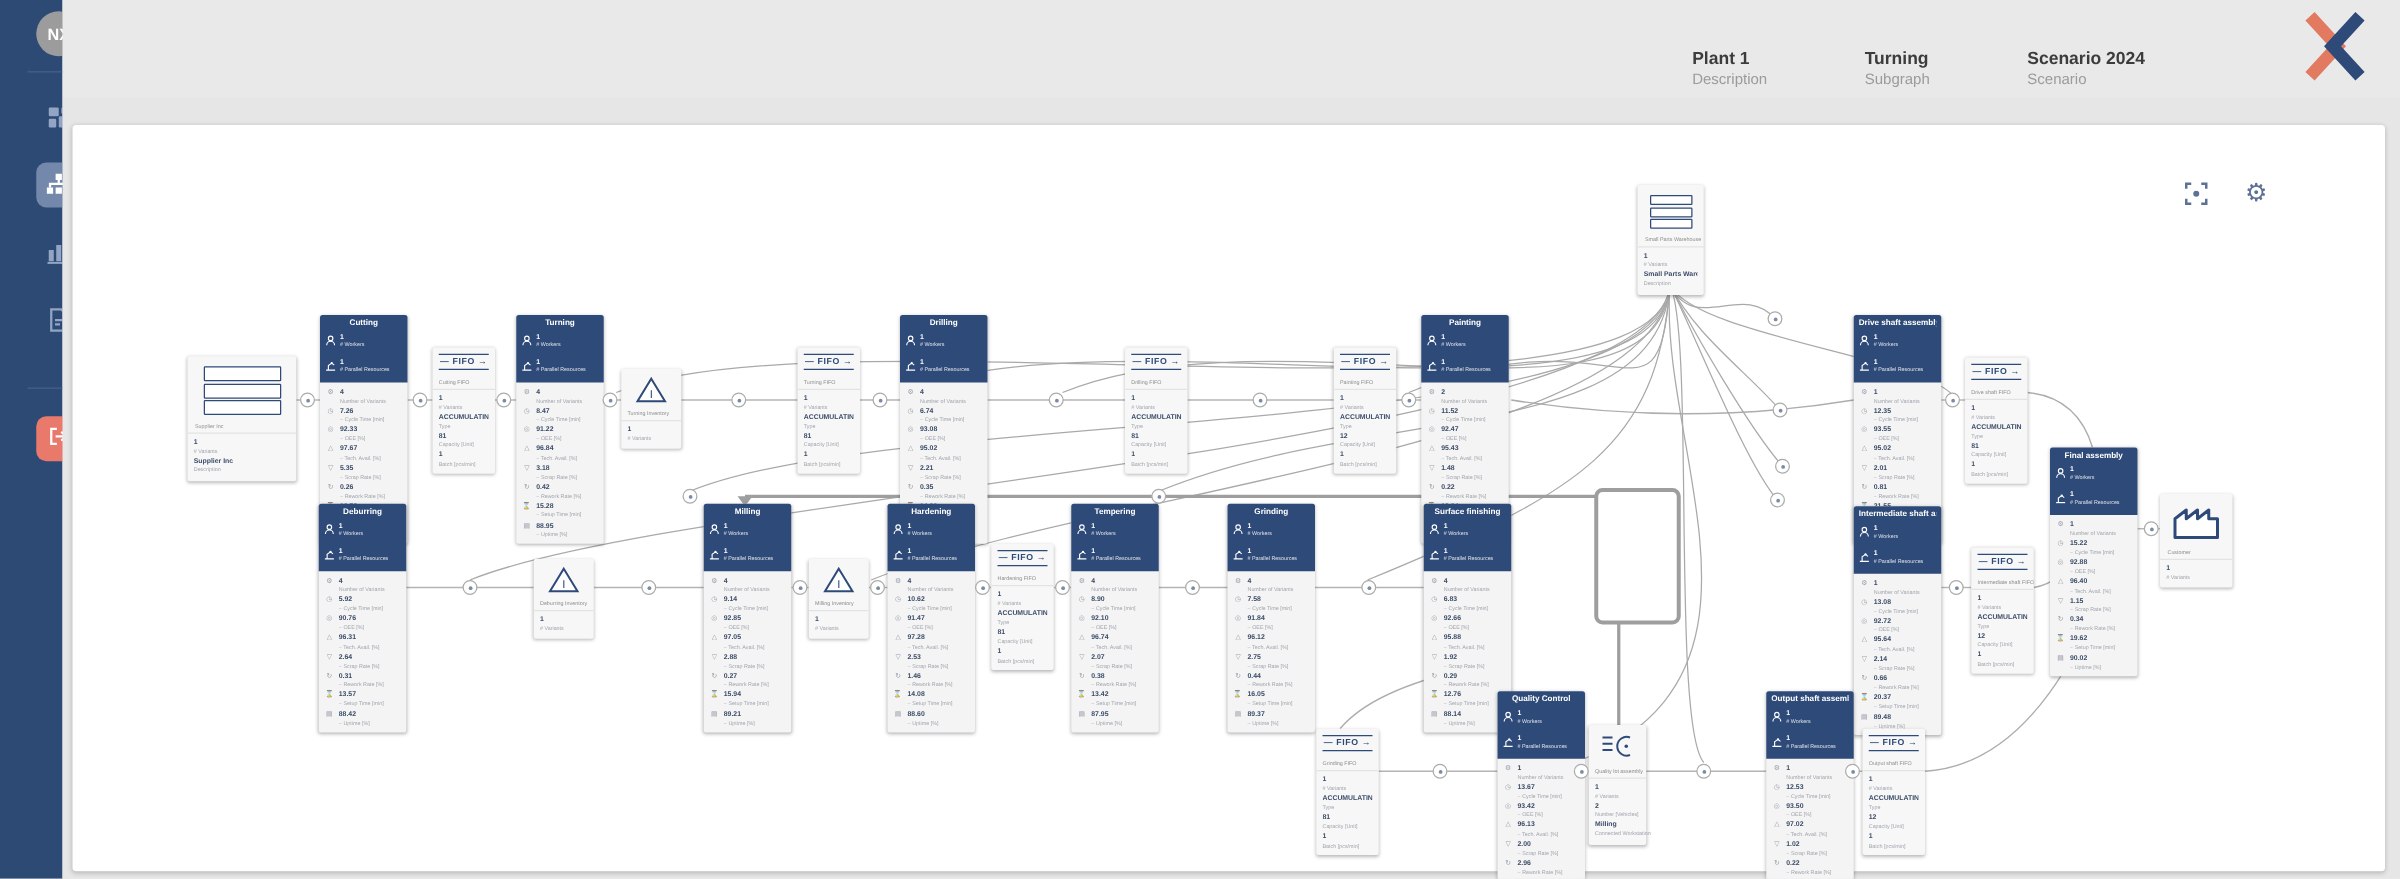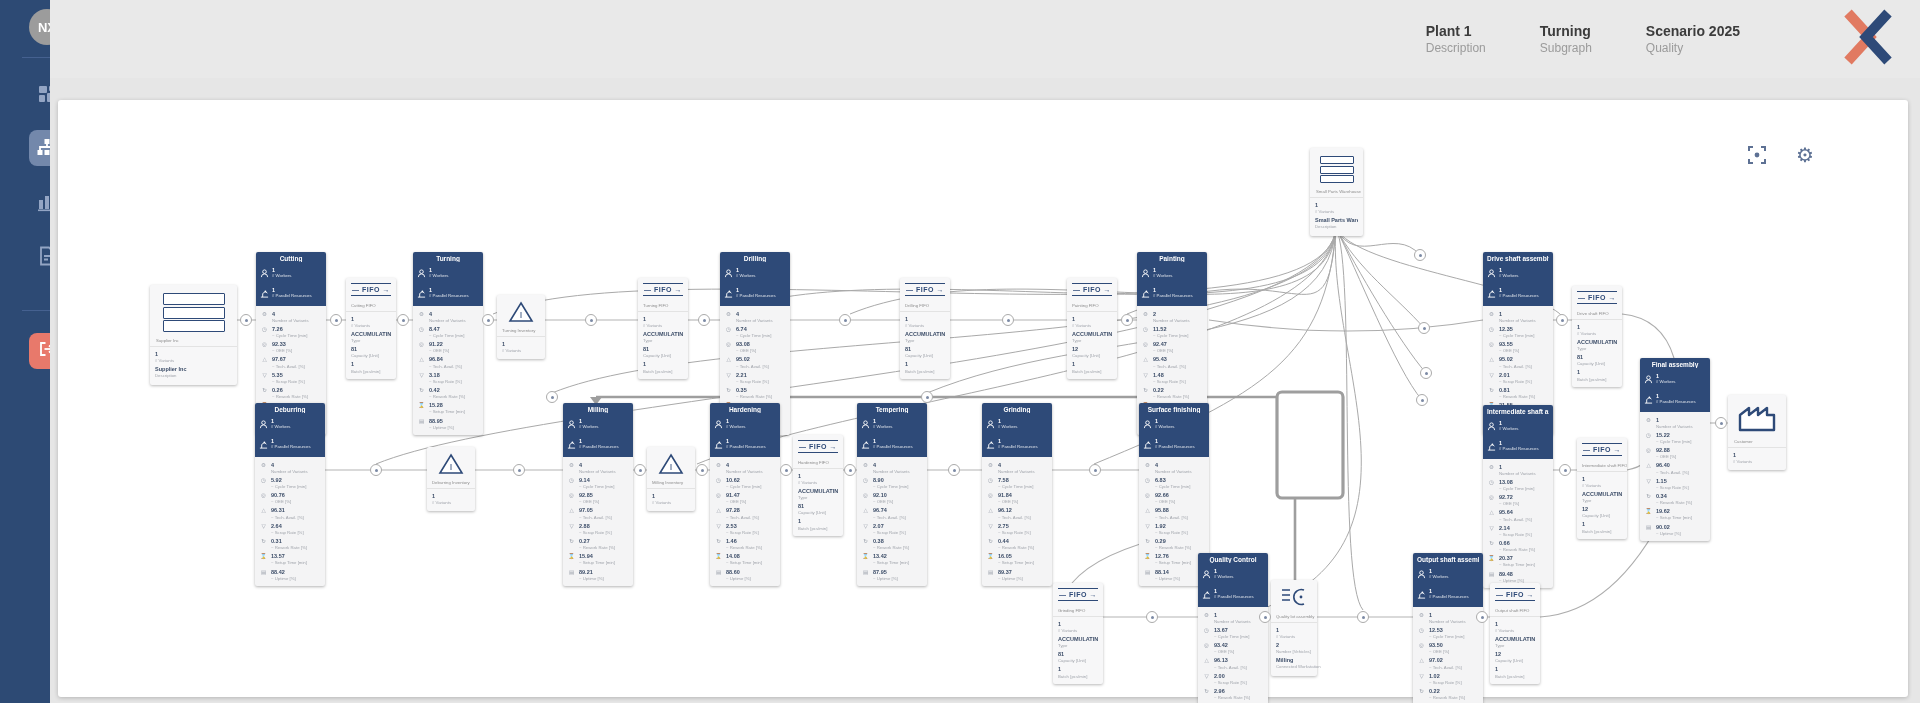--- a/index.html
+++ b/index.html
@@ -14,21 +14,21 @@
   .side-icon { width:36px; height:36px; display:flex; align-items:center; justify-content:center; color:#93a5c4; margin-top:18px; border-radius:8px; cursor:pointer; }
   .side-icon.active { background:#7388ab; color:#ffffff; }
   .side-icon svg { display:block; }
   .logout-btn { width:36px; height:36px; border-radius:8px; background:#e8796b; color:#fff; display:flex; align-items:center; justify-content:center; margin-top:22px; cursor:pointer; }
 
   
   .main { flex:1; display:flex; flex-direction:column; }
   .topbar { height:78px; background:#e9e9e9; display:flex; align-items:center; padding:0 26px 0 44px; }
   .logo { display:flex; align-items:center; gap:6px; }
   .logo-text { color:#2e4a78; font-size:27px; font-weight:800; letter-spacing:.5px; }
-  .ctx-group { margin-left:auto; display:flex; align-items:center; gap:54px; }
+  .ctx-group { margin-left:auto; display:flex; align-items:flex-end; gap:78px; }
   .ctx-item { cursor:pointer; }
   .ctx-label { font-size:14px; color:#3c3c3c; font-weight:bold; }
   .ctx-sub { font-size:12px; color:#9b9b9b; margin-top:2px; }
   .brandmark { margin-left:48px; }
 
   
   .canvas-wrap { position:relative; width:1870px; height:625px; background:#e6e6e6; }
   .canvas { position:absolute; left:8px; top:22px; width:1850px; height:597px; background:#ffffff; border-radius:3px;
             box-shadow:0 1px 4px rgba(0,0,0,.22); }
   #edges { position:absolute; left:0; top:0; pointer-events:none; }
@@ -157,22 +157,22 @@
       <div class="ctx-group">
         <div class="ctx-item">
           <div class="ctx-label">Plant 1</div>
           <div class="ctx-sub">Description</div>
         </div>
         <div class="ctx-item">
           <div class="ctx-label">Turning</div>
           <div class="ctx-sub">Subgraph</div>
         </div>
         <div class="ctx-item">
-          <div class="ctx-label">Scenario 2025</div>
-          <div class="ctx-sub">Quality</div>
+          <div class="ctx-label">Scenario 2024</div>
+          <div class="ctx-sub">Scenario</div>
         </div>
         <div class="brandmark">
           <svg width="52" height="56" viewBox="0 0 52 56">
               <polyline points="6,4 28,28 6,52" fill="none" stroke="#e17a61" stroke-width="10"></polyline>
               <polyline points="46,4 24,28 46,52" fill="none" stroke="#2e4a78" stroke-width="10"></polyline>
             </svg>
         </div>
       </div>
     </div>
 

